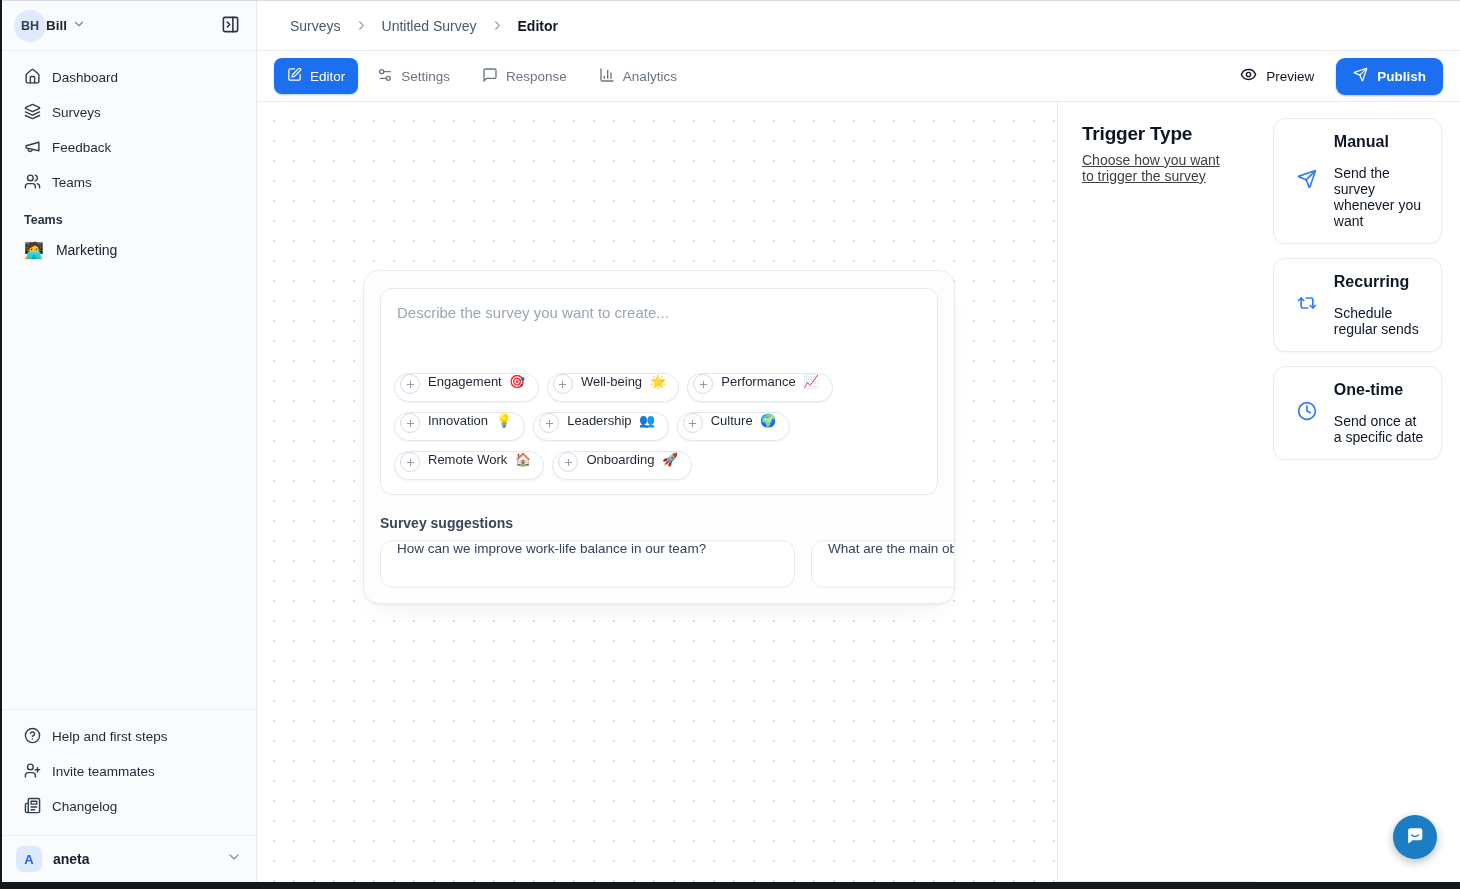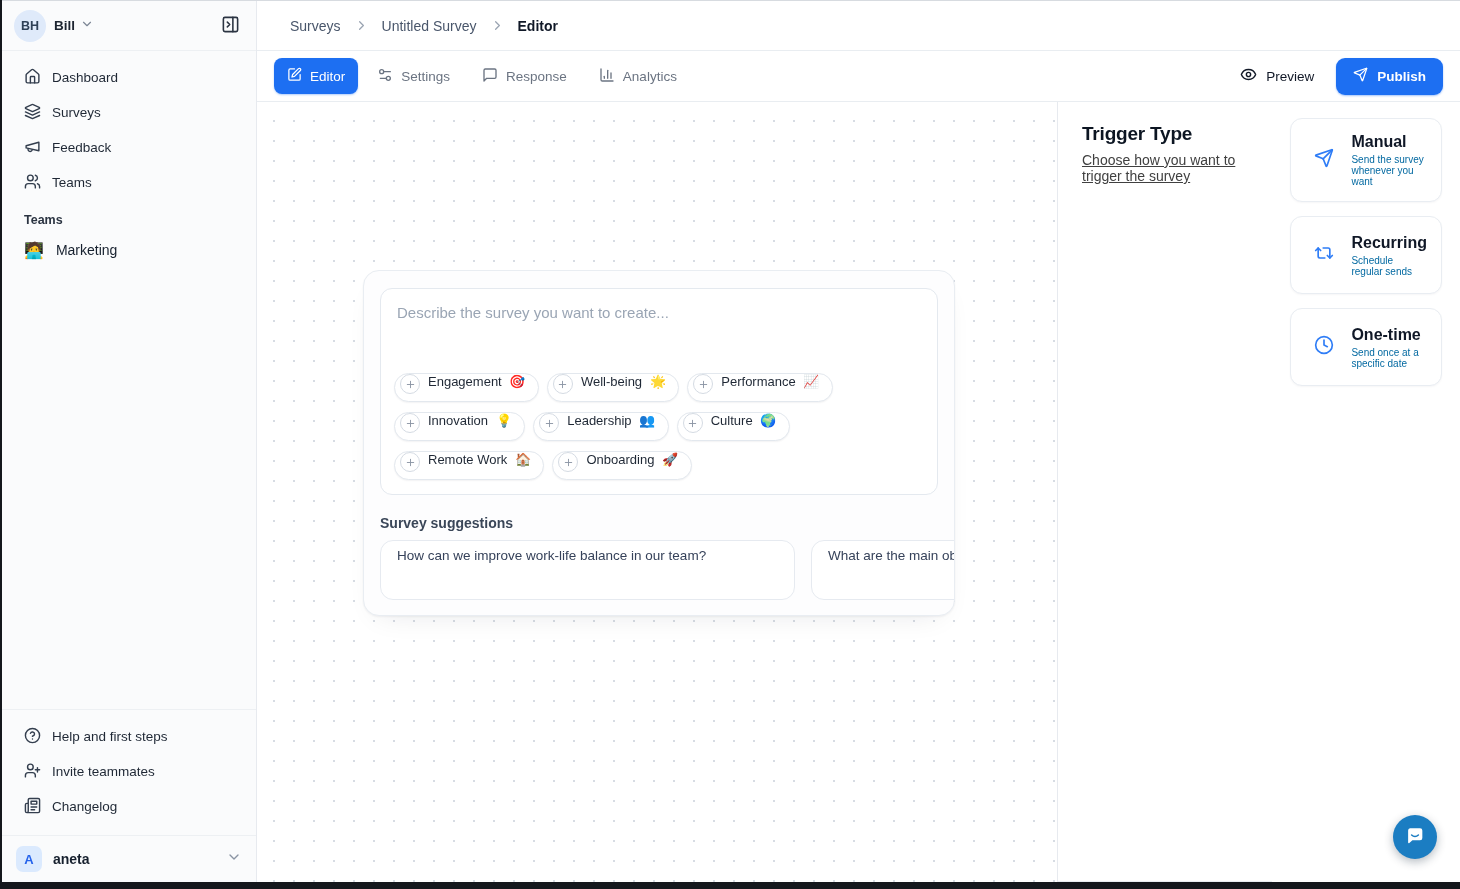--- a/index.html
+++ b/index.html
@@ -6,21 +6,21 @@
   html,body { width:1460px; height:889px; overflow:hidden;
     font-family:"Liberation Sans","DejaVu Sans",sans-serif; }
   .screen { position:relative; width:1460px; height:889px; background:#14171c; }
   .app { position:absolute; left:2px; top:0; right:0; bottom:7px; background:#fff;
     display:flex; border-top:1px solid #d7dbe0; }
 
   svg.ic { fill:none; stroke:currentColor; stroke-width:2; stroke-linecap:round; stroke-linejoin:round; flex:none; }
 
   
   .sidebar { width:255px; background:#fafbfc; border-right:1px solid #e7eaef; display:flex; flex-direction:column; }
-  .sb-header { height:50px; border-bottom:1px solid #edf0f3; display:flex; align-items:center; padding:0 10px 0 12px; gap:8px; }
+  .sb-header { height:50px; border-bottom:1px solid #edf0f3; display:flex; align-items:center; padding:0 10px 0 12px; gap:0; }
   .avatar-circle { width:32px; height:32px; border-radius:50%; background:#dfeafa; color:#2f4157;
     font-size:12.5px; font-weight:700; display:flex; align-items:center; justify-content:center; }
   .sb-user { display:flex; align-items:center; gap:5px; cursor:pointer; }
   .sb-user-name { font-size:13.5px; font-weight:700; color:#1c2430; }
   .sb-user .chev { color:#7c8696; }
   .sb-toggle { margin-left:auto; width:32px; height:32px; border-radius:8px; display:flex; align-items:center;
     justify-content:center; color:#2b3442; cursor:pointer; background:transparent; border:none; }
   .sb-nav { padding:10px 12px 0; display:flex; flex-direction:column; gap:2px; }
   .sb-item { display:flex; align-items:center; gap:11px; height:33px; padding:0 10px; border-radius:8px;
     color:#1f2835; font-size:13.5px; cursor:pointer; }
@@ -74,22 +74,22 @@
   .chips { display:flex; flex-wrap:wrap; gap:10px 8px; padding:2px 13px 14px; }
   .chip { display:flex; align-items:flex-start; gap:8px; height:29px; padding:0 12px 0 5px; border-radius:15px;
     background:#fff; border:1px solid #e3e8ee; box-shadow:0 1px 1.5px rgba(16,24,40,.05);
     font-size:13px; color:#1f2835; cursor:pointer; }
   .chip-plus { width:20px; height:20px; border-radius:50%; border:1px solid #d5dbe3; color:#8a94a3;
     display:flex; align-items:center; justify-content:center; }
   .chip .emoji { font-size:13px; }
 
   .sugg-title { margin:20px 16px 9px; font-size:14px; font-weight:600; color:#33405199; color:#3a4658; }
   .sugg-row { display:flex; gap:16px; margin:0 0 15px 16px; overflow:hidden; }
-  .sugg-card { flex:0 0 415px; height:60px; background:#fff; border:1px solid #e6eaf0; border-radius:13px;
-    padding:7px 16px; font-size:13.5px; color:#33405c; color:#36425a; cursor:pointer; }
+  .sugg-card { flex:0 0 415px; height:48px; background:#fff; border:1px solid #e6eaf0; border-radius:13px;
+    padding:0 16px; font-size:13.5px; color:#33405c; color:#36425a; cursor:pointer; }
   .composer-footer { border-top:1px solid #eef1f5; padding:14px 16px; display:flex; align-items:center;
     justify-content:space-between; }
   .tone-select { display:flex; align-items:center; gap:15px; height:38px; padding:0 14px; border-radius:10px;
     background:#fff; border:1px solid #e3e8ee; font-size:14px; color:#16212f; cursor:pointer;
     box-shadow:0 1px 1.5px rgba(16,24,40,.04); font-family:inherit; }
   .tone-select .chev { color:#6b7482; }
   .generate-btn { height:29px; padding:0 17px; border-radius:9px; background:#1d6ff2; color:#fff;
     font-size:13.5px; font-weight:600; border:none; cursor:pointer; font-family:inherit;
     box-shadow:0 2px 4px rgba(29,111,242,.45), inset 0 -1.5px 0 rgba(0,0,0,.18); }
 
@@ -97,21 +97,21 @@
   .trigger-panel { width:403px; background:#fff; border-left:1px solid #e7eaef; display:flex; flex-direction:row; }
   .tp-header { padding:21px 24px 19px; border-bottom:1px solid #e9edf2; }
   .tp-title { font-size:19px; font-weight:700; color:#0c1522; letter-spacing:-.2px; }
   .tp-subtitle { margin-top:7px; font-size:14px; color:#404040;text-decoration:underline; }
   .tp-cards { padding:16px 18px; display:flex; flex-direction:column; gap:14px; }
   .tp-card { display:flex; align-items:center; gap:17px; min-height:78px; padding:14px 14px 14px 23px;
     background:#fff; border:1px solid #e9edf2; border-radius:12px; cursor:pointer;
     box-shadow:0 1px 2px rgba(16,24,40,.04); }
   .tp-card .ic { color:#2f7df6; }
   .tp-card-title { font-size:16px; font-weight:600; color:#101827; }
-  .tp-card-desc { margin-top:3px; font-size:10px; color:#0369a1; }
+  .tp-card-desc { margin-top:14px; font-size:14px; color:#0f172a; }
 
   
   .chat-bubble { position:absolute; right:23px; bottom:23px; width:44px; height:44px; border-radius:50%;
     background:#1b7dc2; border:none; cursor:pointer; display:flex; align-items:center; justify-content:center;
     box-shadow:0 3px 10px rgba(10,30,50,.3); }
 </style>
 </head>
 <body>
 
 <div class="screen">

